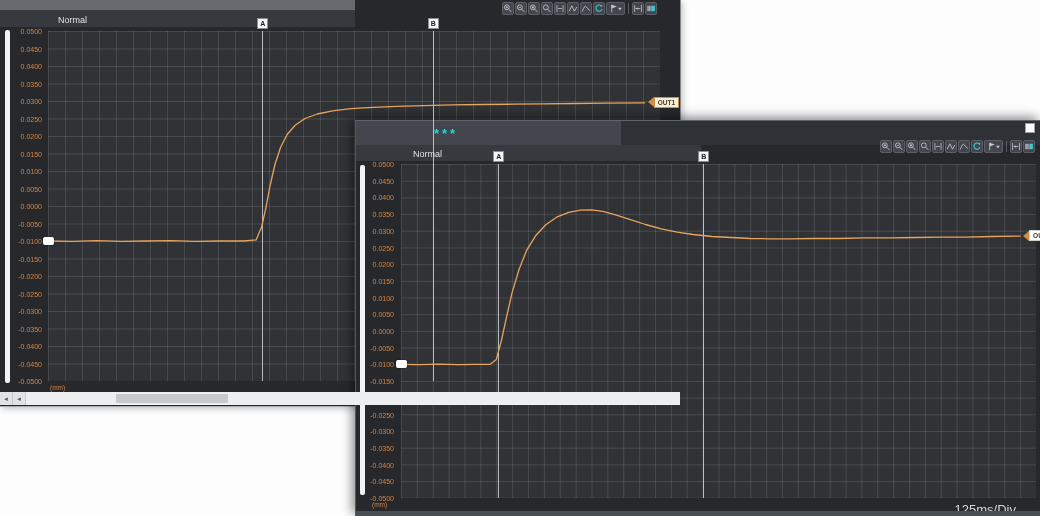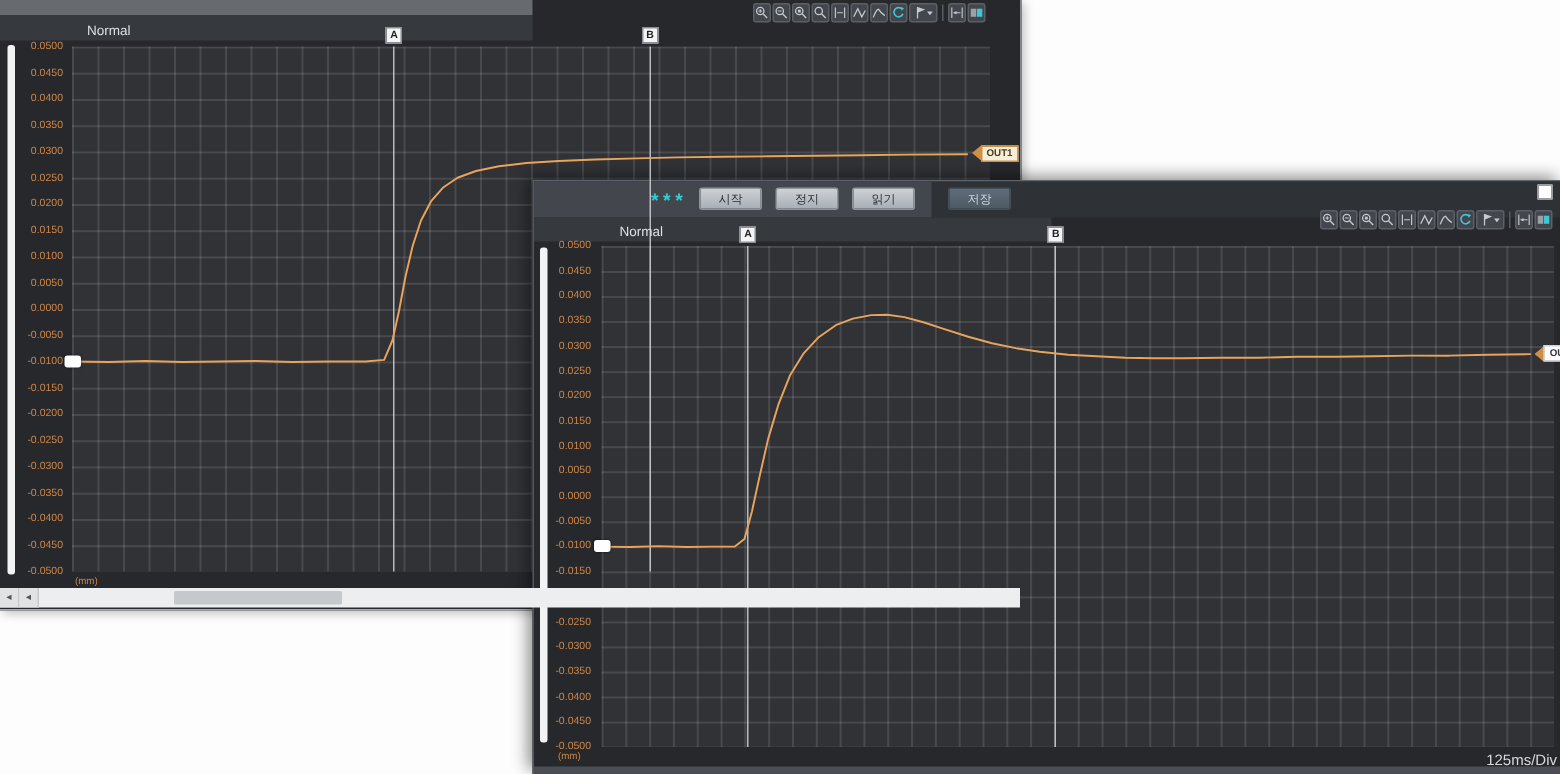--- a/index.html
+++ b/index.html
@@ -57,21 +57,21 @@
   .start-handle{position:absolute;left:-5px;width:11px;height:8px;background:#fff;border-radius:2px;
                 box-shadow:0 0 2px rgba(0,0,0,.6);z-index:4;}
   .trace-tag{position:absolute;display:flex;align-items:center;z-index:5;}
   .trace-tag .arrow{width:0;height:0;border-top:5px solid transparent;border-bottom:5px solid transparent;border-right:6px solid #cf8f45;}
   .trace-tag .tag-box{height:11px;line-height:10px;padding:0 3px;font-size:6.5px;font-weight:bold;box-sizing:border-box;}
   .tag-cream .tag-box{background:#f7eed8;border:1px solid #cf8f45;color:#503c1f;}
   .tag-white .tag-box{background:#ffffff;border:1px solid #cfd2d5;color:#333;}
   .unit-label{position:absolute;font-size:6.5px;color:#cf8648;}
   #win-back .unit-label{left:50px;top:384px;}
   #win-front .unit-label{left:16px;top:380px;}
-  .timediv{position:absolute;right:2px;top:381px;font-size:10px;color:#d6d9dc;}
+  .timediv{position:absolute;right:24px;top:381px;font-size:13px;color:#d6d9dc;}
   .fw-bottom{position:absolute;left:0;right:0;bottom:0;height:5px;background:#4a4e54;}
 
   
   .hscroll{position:absolute;left:0;top:392px;width:100%;height:13px;background:#eceeef;z-index:5;}
   .hs-btn{position:absolute;top:0;width:12px;height:13px;font-size:7px;color:#555;text-align:center;line-height:13px;
           background:#e0e2e4;border-right:1px solid #c6c8ca;}
   .hs-btn.b1{left:0;}.hs-btn.b2{left:13px;}
   .hs-thumb{position:absolute;left:116px;top:2px;width:112px;height:9px;background:#c6c9cc;border-radius:1px;}
 </style>
 </head>
@@ -210,26 +210,20 @@
       <span class="hs-btn b1">◂</span>
       <span class="hs-btn b2">◂</span>
       <span class="hs-thumb"></span>
     </div>
   </div>
 
   <div class="win" id="win-front">
     <div class="fw-topbar">
       <div class="fw-topleft"></div>
       <span class="masked">***</span>
-      <div class="fw-buttons">
-        <button class="fbtn">시작</button>
-        <button class="fbtn">정지</button>
-        <button class="fbtn">읽기</button>
-        <button class="fbtn dark">저장</button>
-      </div>
       <span class="corner-sq"></span>
     </div>
     <div class="fw-tableft"></div>
     <span class="tab-label">Normal</span>
 
     <div class="tb">
       <span class="ticon">
           <svg width="11" height="11" viewBox="0 0 13 13">
             <circle cx="5" cy="5" r="3.2" fill="none" stroke="#c6c9cd" stroke-width="1.1"></circle>
             <line x1="7.4" y1="7.4" x2="11" y2="11" stroke="#c6c9cd" stroke-width="1.2"></line>

